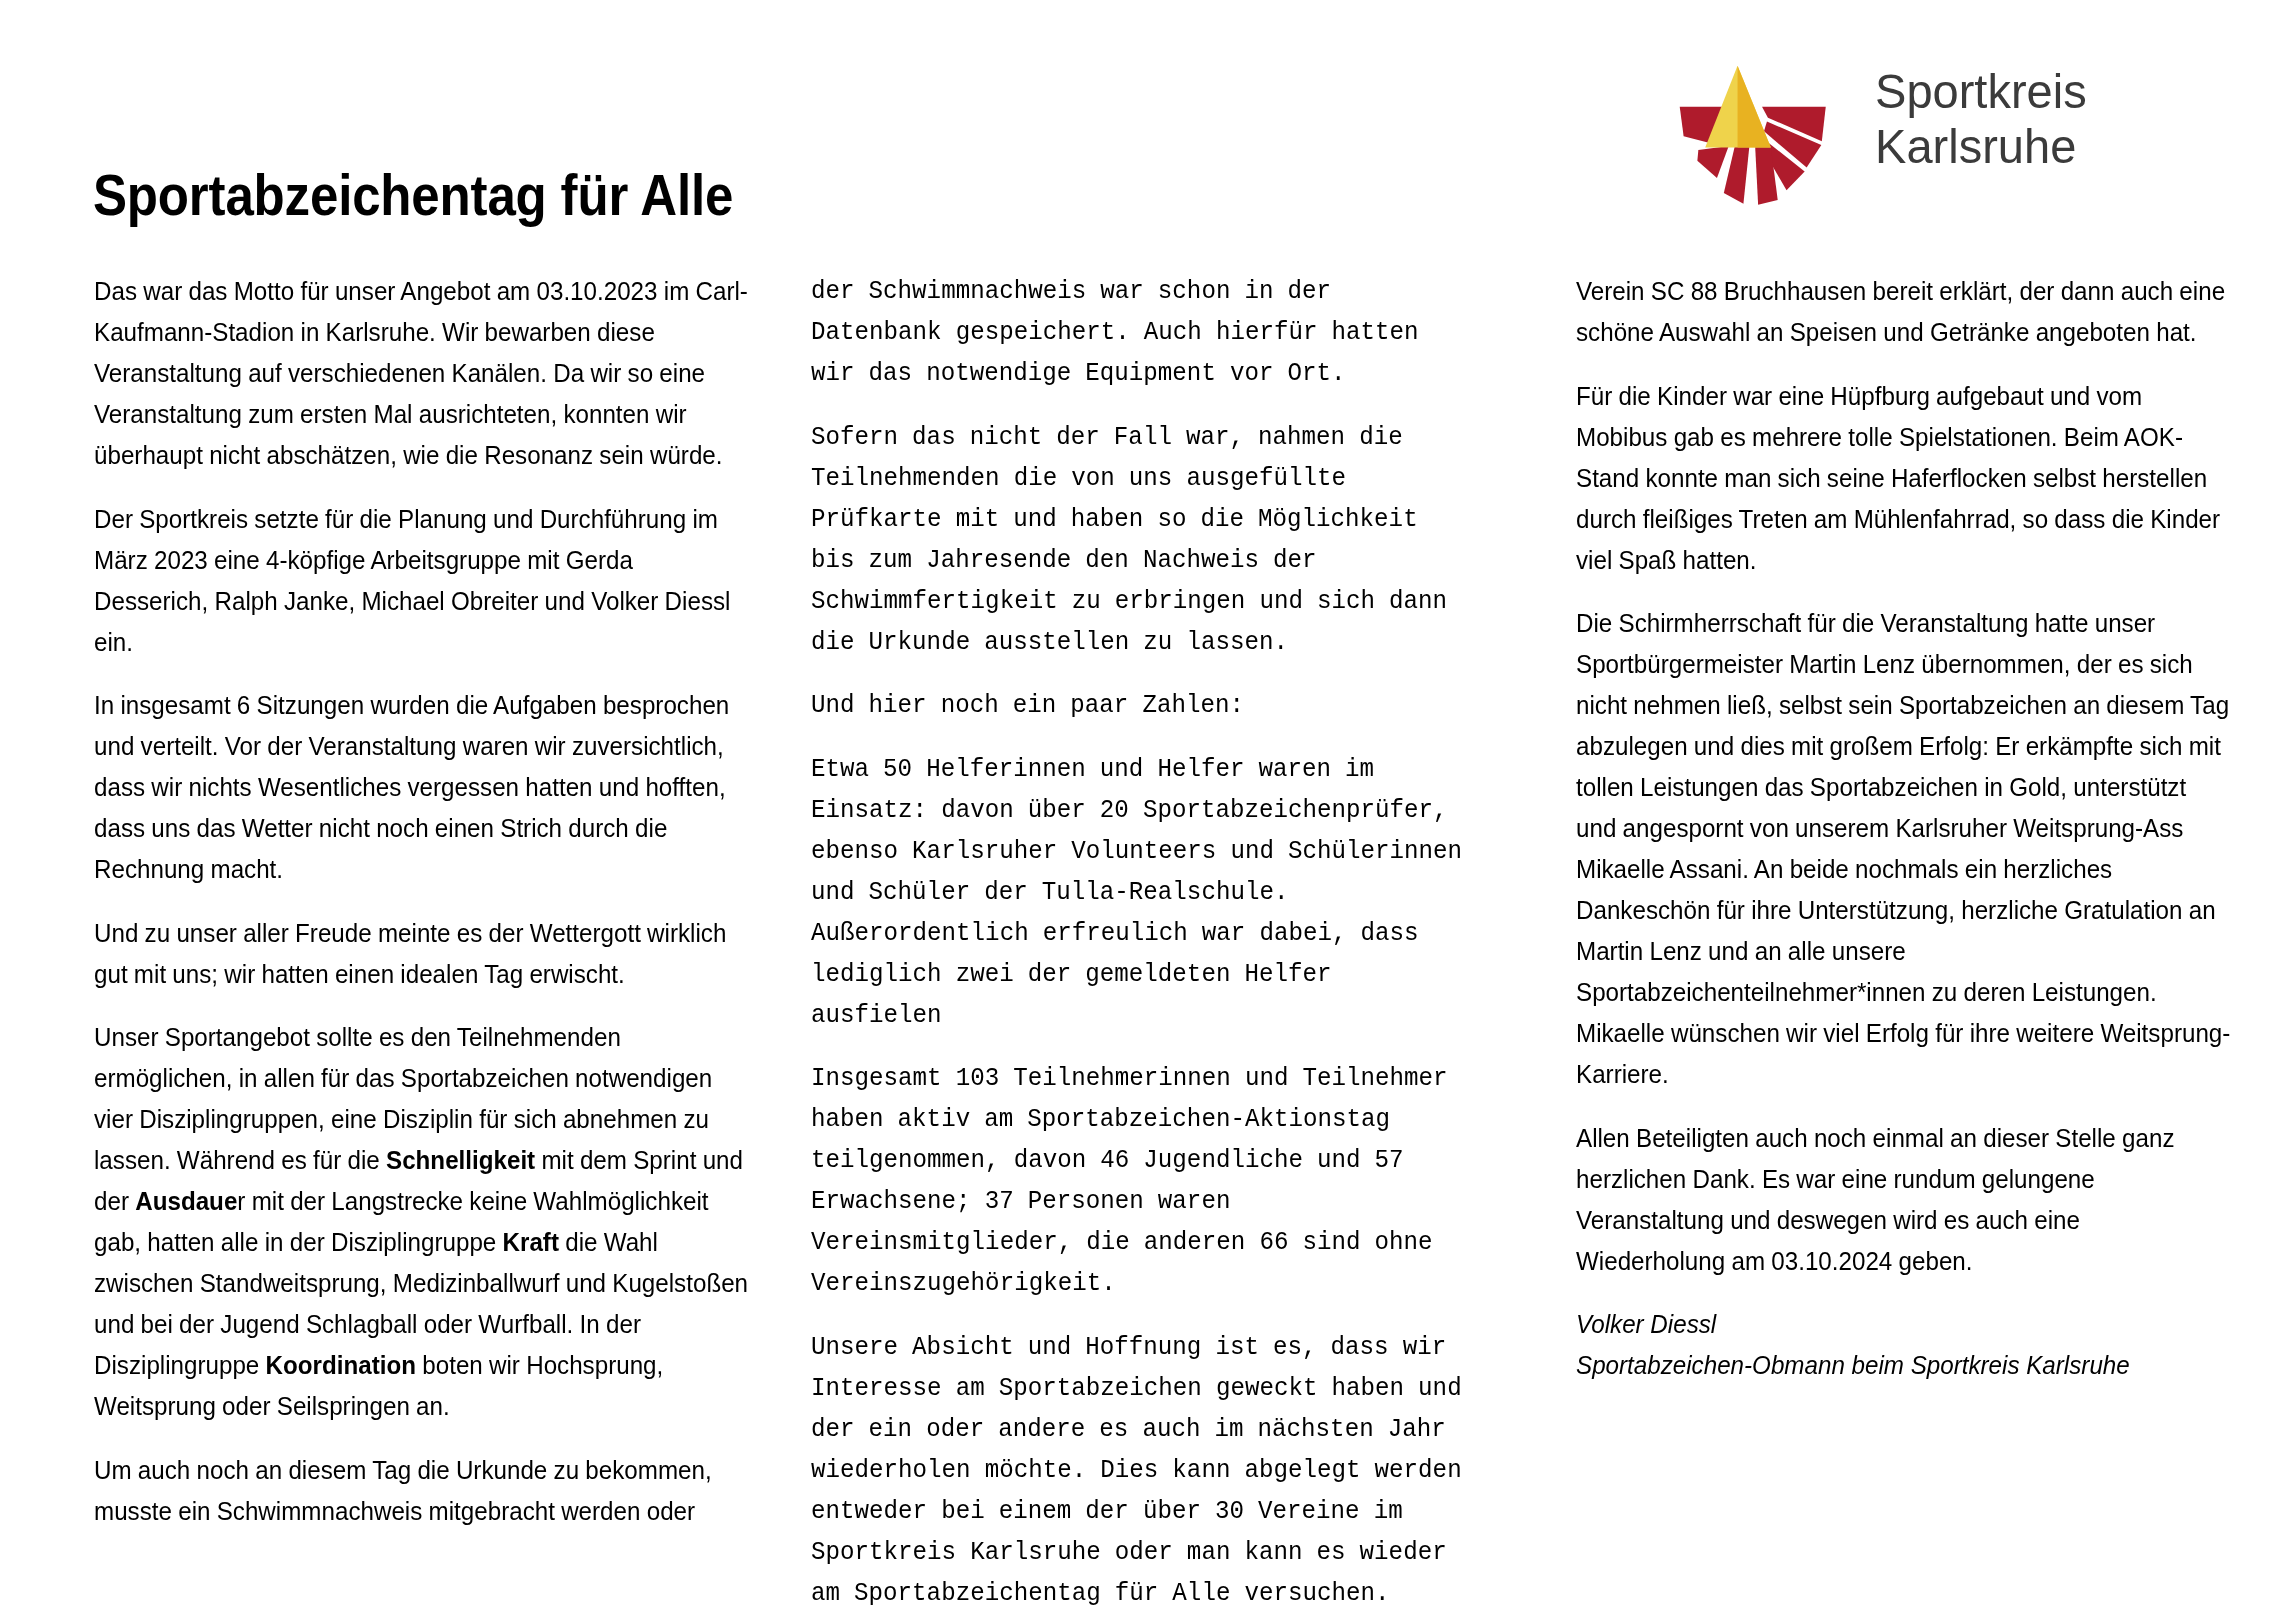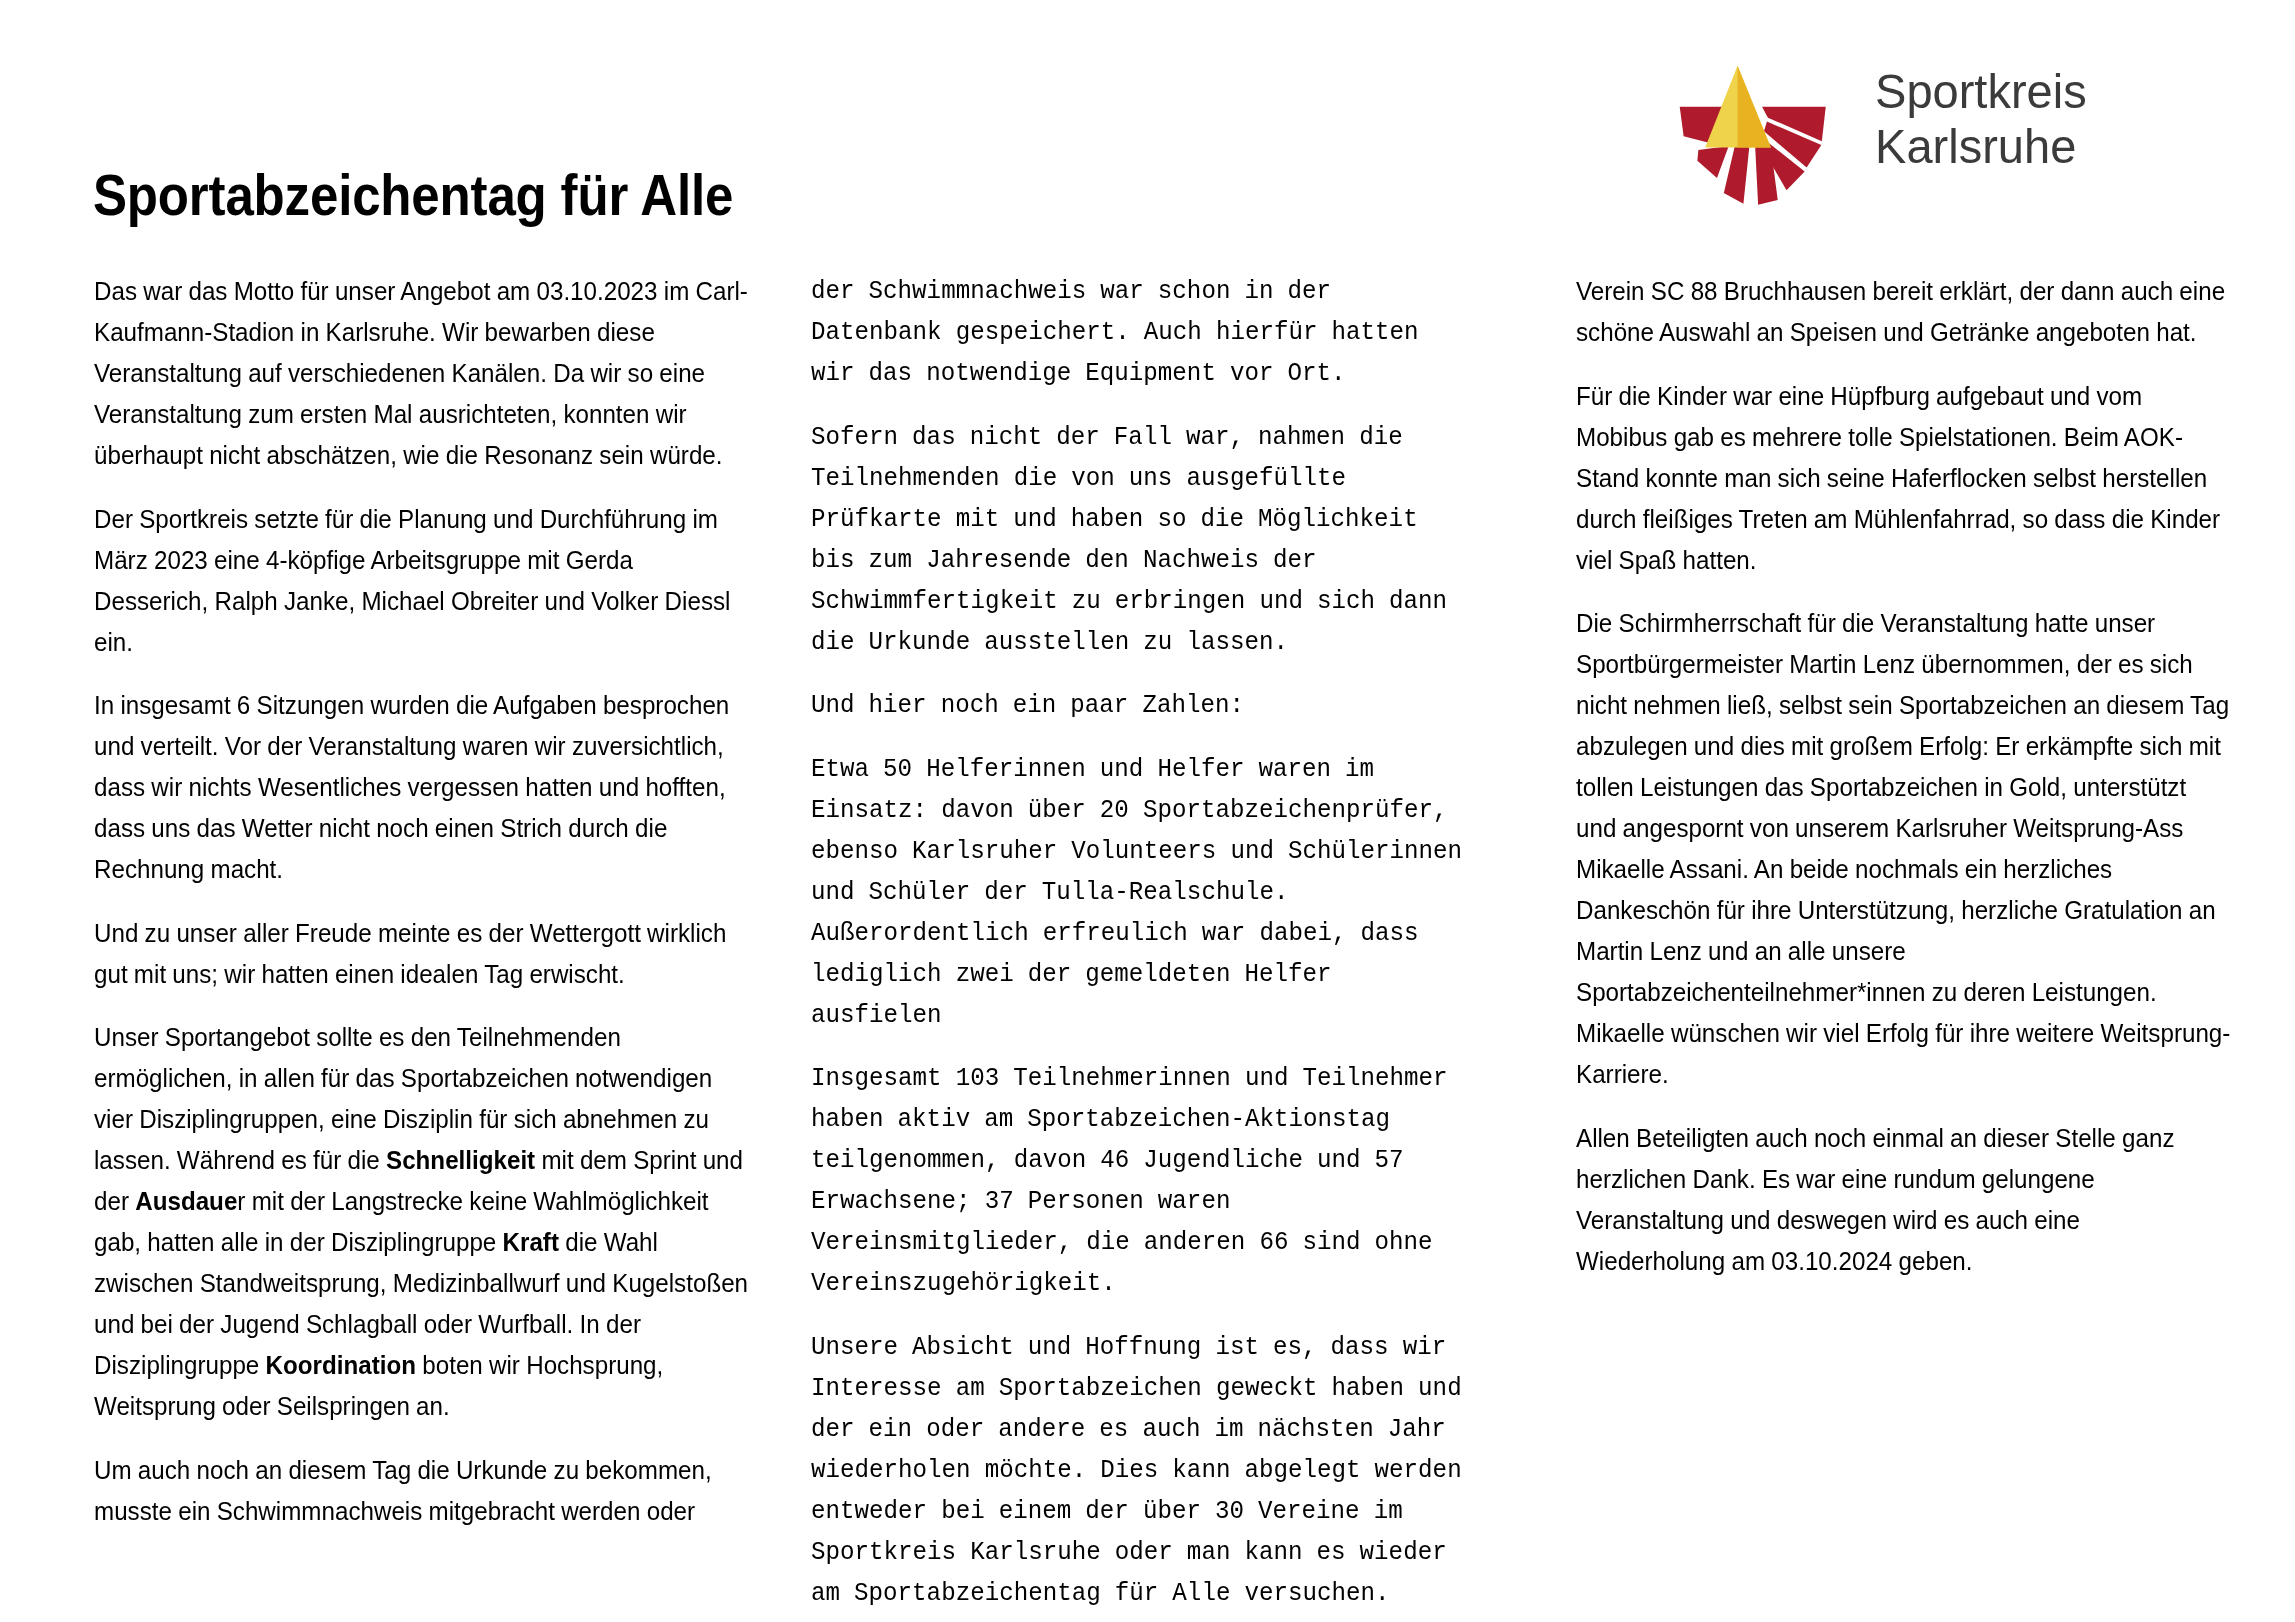--- a/index.html
+++ b/index.html
@@ -182,17 +182,21 @@
         <p class="para">Etwa 50 Helferinnen und Helfer waren im Einsatz: davon über 20 Sportabzeichenprüfer, ebenso Karlsruher Volunteers und Schülerinnen und Schüler der Tulla-Realschule. Außerordentlich erfreulich war dabei, dass lediglich zwei der gemeldeten Helfer ausfielen</p>
         <p class="para">Insgesamt 103 Teilnehmerinnen und Teilnehmer haben aktiv am Sportabzeichen-Aktionstag teilgenommen, davon 46 Jugendliche und 57 Erwachsene; 37 Personen waren Vereinsmitglieder, die anderen 66 sind ohne Vereinszugehörigkeit.</p>
         <p class="para">Unsere Absicht und Hoffnung ist es, dass wir Interesse am Sportabzeichen geweckt haben und der ein oder andere es auch im nächsten Jahr wiederholen möchte. Dies kann abgelegt werden entweder bei einem der über 30 Vereine im Sportkreis Karlsruhe oder man kann es wieder am Sportabzeichentag für Alle versuchen.</p>
         <p class="para">Was nun den äußeren Rahmen angeht, wollten wir natürlich nicht nur das rein Sportliche anbieten, sondern auch für das leibliche Wohl sorgen. Hierzu hatte sich der</p>
       </div>
     <div class="col col-3">
         <p class="para">Verein SC 88 Bruchhausen bereit erklärt, der dann auch eine schöne Auswahl an Speisen und Getränke angeboten hat.</p>
         <p class="para">Für die Kinder war eine Hüpfburg aufgebaut und vom Mobibus gab es mehrere tolle Spielstationen. Beim AOK-Stand konnte man sich seine Haferflocken selbst herstellen durch fleißiges Treten am Mühlenfahrrad, so dass die Kinder viel Spaß hatten.</p>
         <p class="para">Die Schirmherrschaft für die Veranstaltung hatte unser Sportbürgermeister Martin Lenz übernommen, der es sich nicht nehmen ließ, selbst sein Sportabzeichen an diesem Tag abzulegen und dies mit großem Erfolg: Er erkämpfte sich mit tollen Leistungen das Sportabzeichen in Gold, unterstützt und angespornt von unserem Karlsruher Weitsprung-Ass Mikaelle Assani. An beide nochmals ein herzliches Dankeschön für ihre Unterstützung, herzliche Gratulation an Martin Lenz und an alle unsere Sportabzeichenteilnehmer*innen zu deren Leistungen. Mikaelle wünschen wir viel Erfolg für ihre weitere Weitsprung-Karriere.</p>
         <p class="para">Allen Beteiligten auch noch einmal an dieser Stelle ganz herzlichen Dank. Es war eine rundum gelungene Veranstaltung und deswegen wird es auch eine Wiederholung am 03.10.2024 geben.</p>
+        <div class="sig-block">
+          <p class="sig">Volker Diessl</p>
+          <p class="sig">Sportabzeichen-Obmann beim Sportkreis Karlsruhe</p>
+        </div>
       </div>
   </div>
 
 </div>
 
 
 </body></html>

